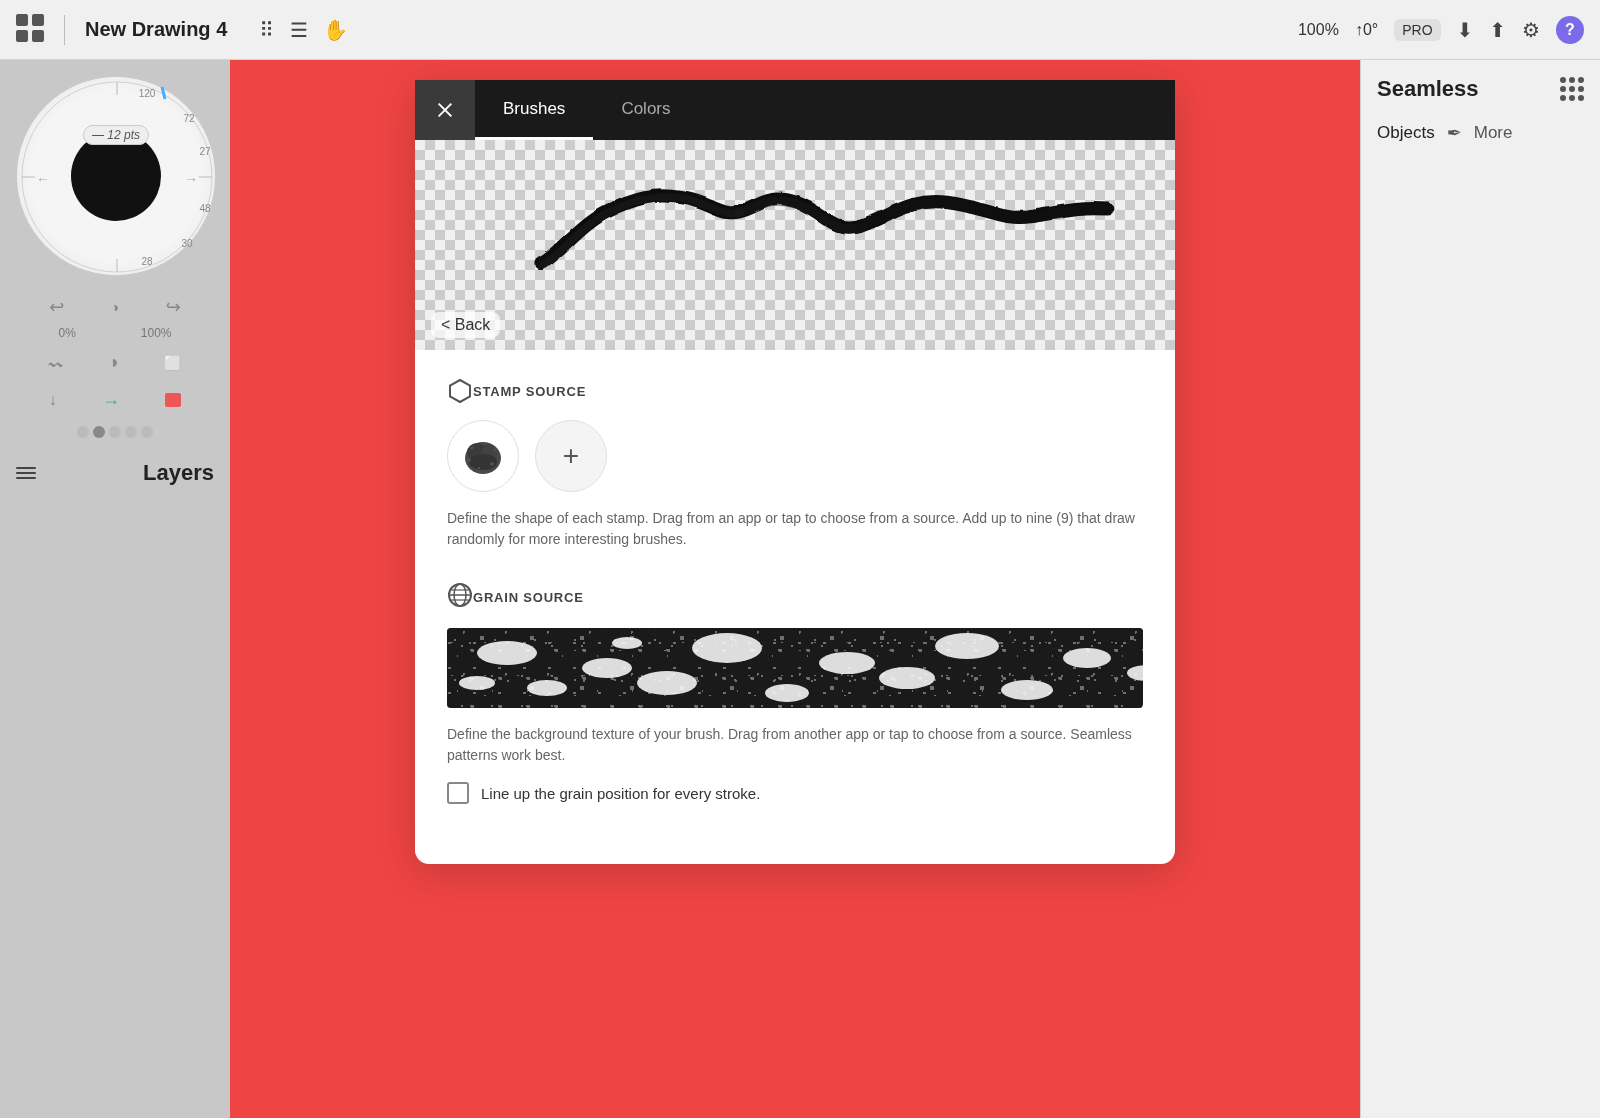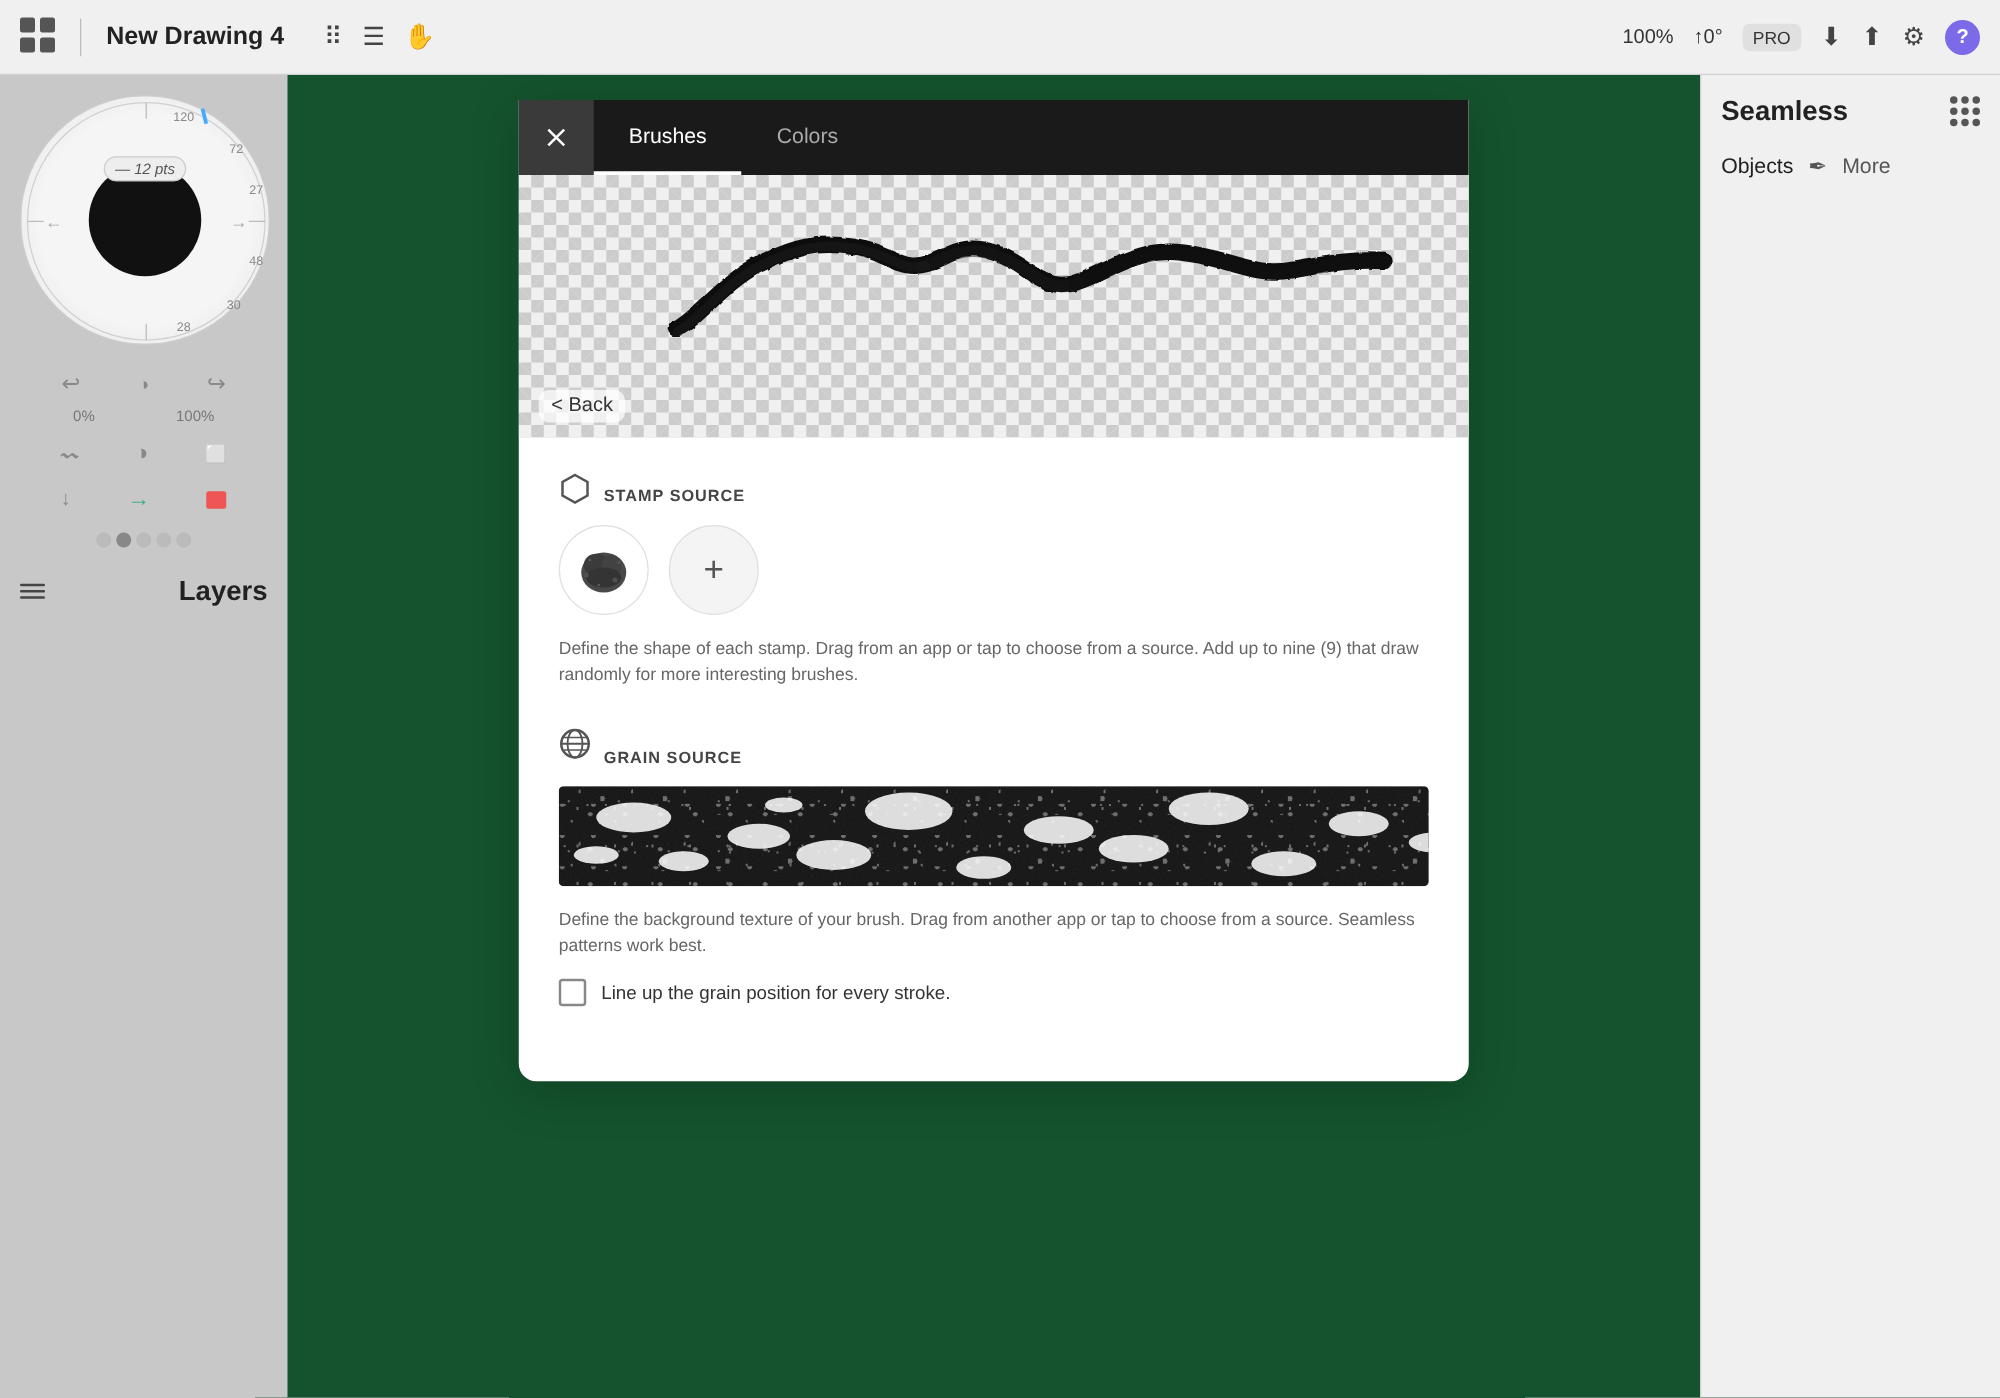--- a/index.html
+++ b/index.html
@@ -222,21 +222,21 @@
       background: #888;
     }
 
     
     .main-area {
       position: absolute;
       top: 60px;
       left: 230px;
       right: 240px;
       bottom: 0;
-      background: #14532d;
+      background: #ef4444;
       display: flex;
       align-items: flex-start;
       justify-content: center;
       padding: 20px;
     }
 
     
     .modal-panel {
       width: 760px;
       background: white;
@@ -342,22 +342,21 @@
       font-size: 22px;
       font-weight: 700;
       color: #111;
       margin-bottom: 28px;
     }
     .subsection {
       margin-bottom: 32px;
     }
     .subsection-header {
       display: flex;
-      align-items: flex-end;
-      gap: 10px;
+      align-items: center;
       margin-bottom: 16px;
     }
     .hex-icon {
       width: 26px; height: 26px;
       position: relative;
     }
     .hex-icon svg {
       width: 26px; height: 26px;
     }
     .globe-icon svg {

